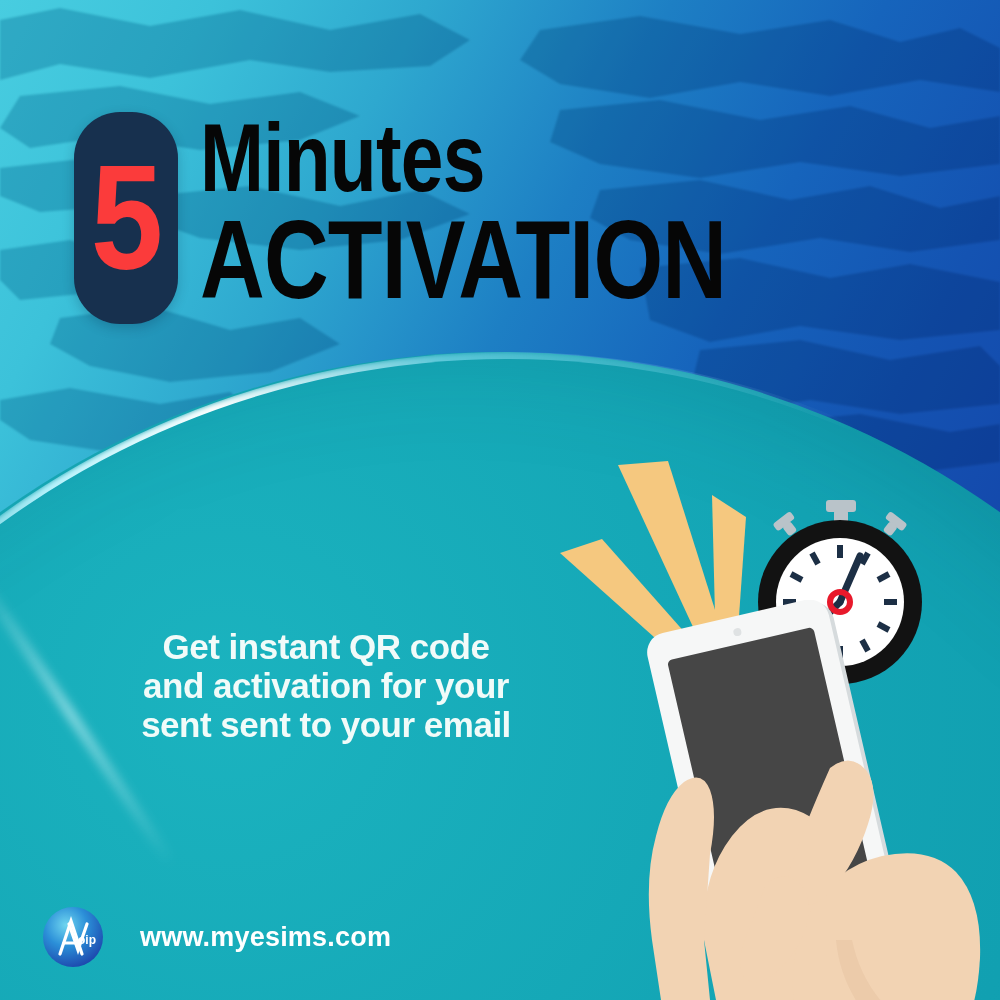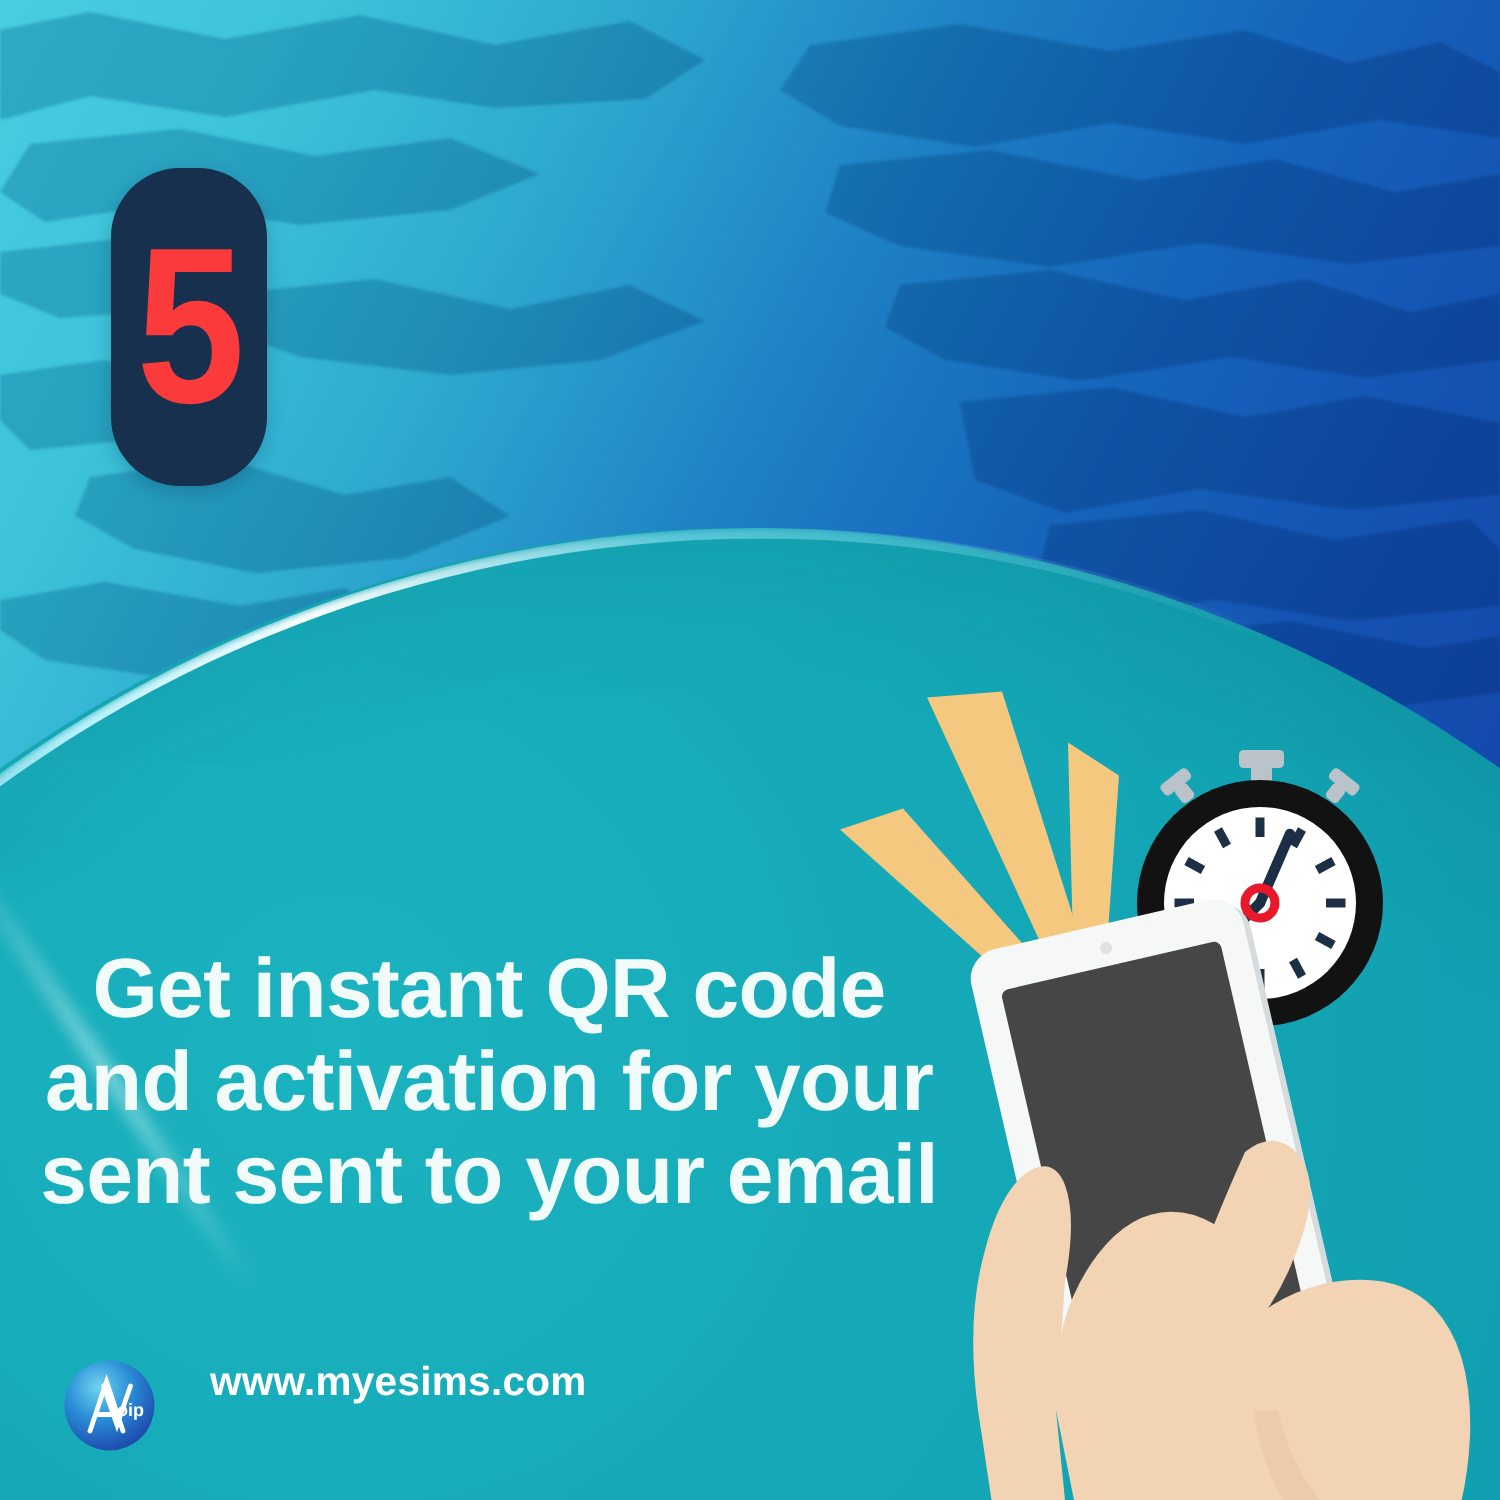--- a/index.html
+++ b/index.html
@@ -136,21 +136,21 @@
   .title-line2 { font-size: 112px; margin-top: 6px; }
 
   
   .body-copy {
     position: absolute;
     left: 0;
     top: 628px;
     width: 652px;
     text-align: center;
     color: #f1fbf9;
-    font-size: 56px;
+    font-size: 35px;
     font-weight: 700;
     line-height: 1.11;
     letter-spacing: -.5px;
   }
   .body-copy div { white-space: nowrap; }
 
   
   .rays { position: absolute; left: 560px; top: 455px; width: 260px; height: 230px; }
   .rays svg { display:block; }
 
@@ -163,21 +163,21 @@
   .device svg { display:block; }
   .hand { position: absolute; left: 600px; top: 640px; width: 420px; height: 380px; }
   .hand svg { display:block; }
 
   
   .footer {
     position: absolute;
     left: 42px;
     bottom: 32px;
     display: flex;
-    align-items: flex-start;
+    align-items: center;
     gap: 24px;
   }
   .logo { width: 62px; height: 62px; flex: none; }
   .logo svg { display: block; }
   .site-url {
     color: #ffffff;
     font-size: 27px;
     font-weight: 700;
     letter-spacing: .2px;
     margin-left: 12px;
@@ -215,20 +215,24 @@
   </div>
 
   <div class="globe"></div>
   <div class="globe-rim"></div>
   <div class="globe-streak"></div>
 
   <div class="headline">
     <div class="badge">
       <span class="badge-num">5</span>
     </div>
+    <div class="title-stack">
+      <div class="title-line1">Minutes</div>
+      <div class="title-line2">ACTIVATION</div>
+    </div>
   </div>
 
   <div class="rays">
     <svg width="260" height="230" viewBox="0 0 260 230" aria-hidden="true">
       <g fill="#f5c87f">
         <path d="M58 10 L108 6 L168 196 L146 200 Z"></path>
         <path d="M0 98 L42 84 L150 206 L132 216 Z"></path>
         <path d="M152 40 L186 62 L176 204 L156 200 Z"></path>
       </g>
     </svg>

